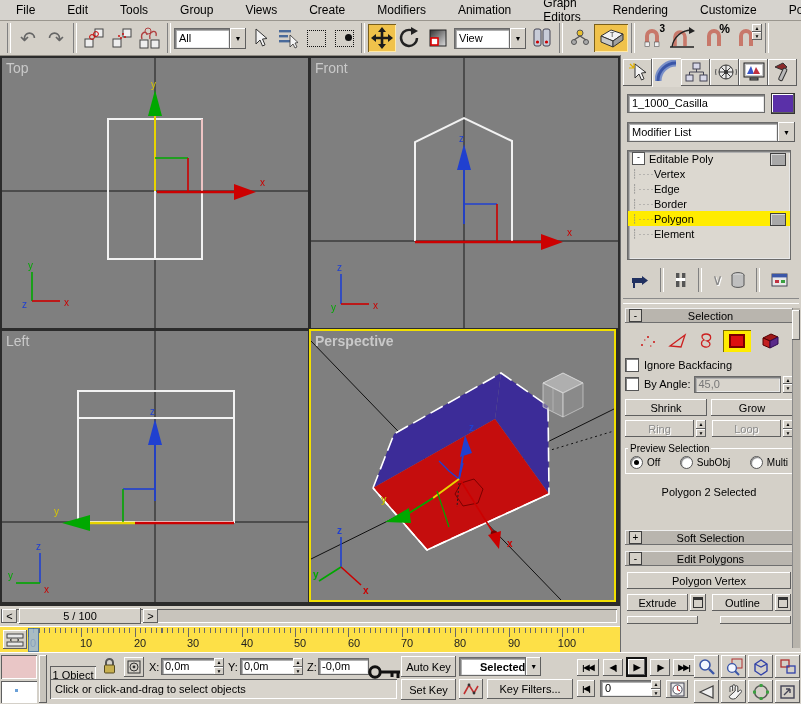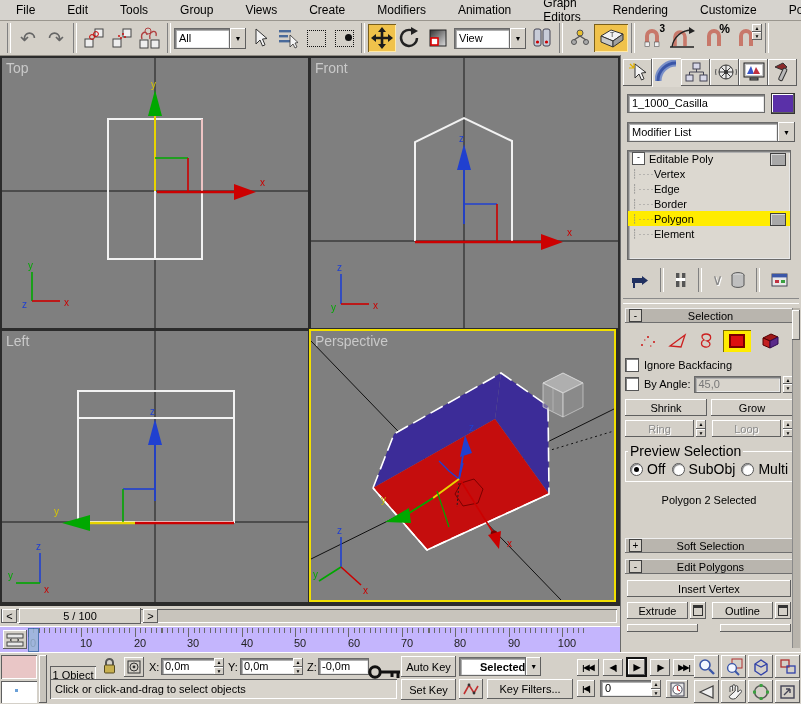--- a/index.html
+++ b/index.html
@@ -262,21 +262,21 @@
         <text x="52" y="184" fill="#d8c800" font-size="10">y</text>
         <line x1="133" y1="192" x2="232" y2="192" stroke="#cc0000" stroke-width="2.4"></line>
         <line x1="38" y1="222" x2="38" y2="252" stroke="#2040d0" stroke-width="1.6"></line>
         <text x="34" y="219" fill="#2040d0" font-size="10">z</text>
         <line x1="14" y1="252" x2="38" y2="252" stroke="#00a800" stroke-width="1.6"></line>
         <text x="6" y="248" fill="#00a800" font-size="10">y</text>
         <text x="42" y="262" fill="#cc0000" font-size="10">x</text>
       </svg>
     </div>
 
-    <div class="vp" style="left:309px;top:273px;width:307px;height:273px;border:2px solid var(--active-border,#f1df00);box-sizing:border-box;">
+    <div class="vp" style="left:309px;top:273px;width:307px;height:273px;border:2px solid var(--active-border,#f1df00);box-sizing:border-box;font-weight:bold;">
       <span class="vp-label">Perspective</span>
       <svg class="abs" width="303" height="269" style="left:0;top:0;">
         <line x1="0" y1="10" x2="250" y2="269" stroke="#111"></line>
         <line x1="0" y1="228" x2="303" y2="78" stroke="#111"></line>
         <line x1="150" y1="146" x2="303" y2="100" stroke="#111" stroke-dasharray="2,3"></line>
         <polygon points="62,157 83,103 190,42 184,88" fill="var(--face-purple,#3c2c98)"></polygon>
         <polygon points="184,88 190,42 237,75 238,163" fill="var(--face-purple,#3c2c98)"></polygon>
         <polygon points="62,157 184,88 238,163 116,219" fill="var(--face-red,#c50d0d)"></polygon>
         <polyline points="62,157 83,103 190,42 237,75 238,163 116,219 62,157" fill="none" stroke="#fff" stroke-width="1.6" stroke-dasharray="14,6"></polyline>
         <line x1="62" y1="157" x2="116" y2="219" stroke="#fff" stroke-width="1.6"></line>
@@ -311,21 +311,21 @@
     </div>
   </div>
 
   <div class="abs" style="left:0;top:606px;width:620px;height:20px;background:#d4d0c8;">
     <div class="abs sun" style="left:1px;top:3px;width:616px;height:14px;background:#c8c4bc;"></div>
     <div class="abs btn" style="left:2px;top:3px;width:15px;height:14px;">&lt;</div>
     <div class="abs btn" style="left:19px;top:2px;width:122px;height:16px;">5 / 100</div>
     <div class="abs btn" style="left:143px;top:3px;width:15px;height:14px;">&gt;</div>
   </div>
 
-  <div class="abs" style="left:0;top:626px;width:620px;height:26px;background:#c4b5fd;border-top:1px solid #fff;">
+  <div class="abs" style="left:0;top:626px;width:620px;height:26px;background:#fde047;border-top:1px solid #fff;">
     <div class="abs btn" style="left:3px;top:3px;width:24px;height:19px;">
       <svg width="18" height="14">
           <rect x="1" y="1" width="16" height="4" fill="#e8e8e8" stroke="#444"></rect>
           <rect x="1" y="9" width="16" height="4" fill="#e8e8e8" stroke="#444"></rect>
           <path d="M5 8 L5 6 M12 6 L12 8" stroke="#444"></path>
           <path d="M4 7 l1.5-1.5 M4 7 l1.5 1.5 M13 7 l-1.5-1.5 M13 7 l-1.5 1.5" stroke="#444" stroke-width="0.8"></path>
         </svg>
     </div>
     <div class="abs" style="left:28px;top:1px;width:560px;height:24px;background:
       repeating-linear-gradient(to right, #6a6a6a 0 1px, transparent 1px 5.34px) top/100% 5px no-repeat,
@@ -526,21 +526,21 @@
         <div class="spin" style="height:17px;">
             <span>▲</span>
             <span>▼</span>
           </div>
         <div class="btn dis" style="flex:1;height:17px;margin-left:4px;">Loop</div>
         <div class="spin" style="height:17px;">
             <span>▲</span>
             <span>▼</span>
           </div>
       </div>
-      <fieldset style="margin:6px 0 0 0;padding:2px 2px 4px 2px;border:1px groove #fff;font-size:14px;">
+      <fieldset style="margin:6px 0 0 0;padding:2px 2px 4px 2px;border:1px groove #fff;font-size:10px;">
         <legend style="padding:0 2px;">Preview Selection</legend>
         <div class="row" style="justify-content:space-between;padding:0 2px;">
           <span class="row">
               <span class="radio on"></span>
               <span>Off</span>
             </span>
           <span class="row">
               <span class="radio"></span>
               <span>SubObj</span>
             </span>
@@ -553,21 +553,21 @@
       <div style="text-align:center;margin-top:12px;height:30px;">Polygon 2 Selected</div>
 
       <div class="rollhdr" style="margin-top:14px;">
         <span class="pm">+</span>
         <span class="ttl">Soft Selection</span>
       </div>
       <div class="rollhdr" style="margin-top:6px;">
         <span class="pm">-</span>
         <span class="ttl">Edit Polygons</span>
       </div>
-      <div class="btn" style="height:17px;margin:6px 2px 0 2px;">Insert Vertex</div>
+      <div class="btn" style="height:17px;margin:6px 2px 0 2px;">Polygon Vertex</div>
       <div class="row" style="gap:2px;margin-top:5px;padding:0 2px;">
         <div class="btn" style="flex:1;height:17px;">Extrude</div>
         <div class="btn" style="width:16px;height:17px;">
             <span style="width:8px;height:7px;border:1px solid #333;border-top:3px solid #333;"></span>
           </div>
         <div class="btn" style="flex:1;height:17px;margin-left:4px;">Outline</div>
         <div class="btn" style="width:16px;height:17px;">
             <span style="width:8px;height:7px;border:1px solid #333;border-top:3px solid #333;"></span>
           </div>
       </div>

